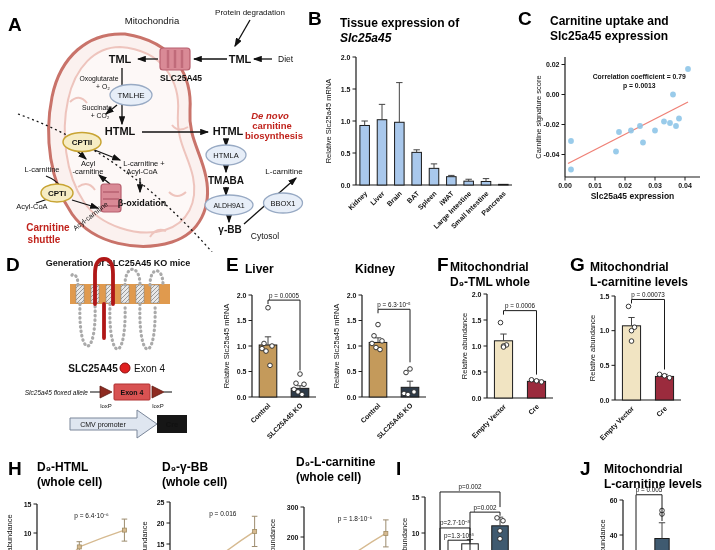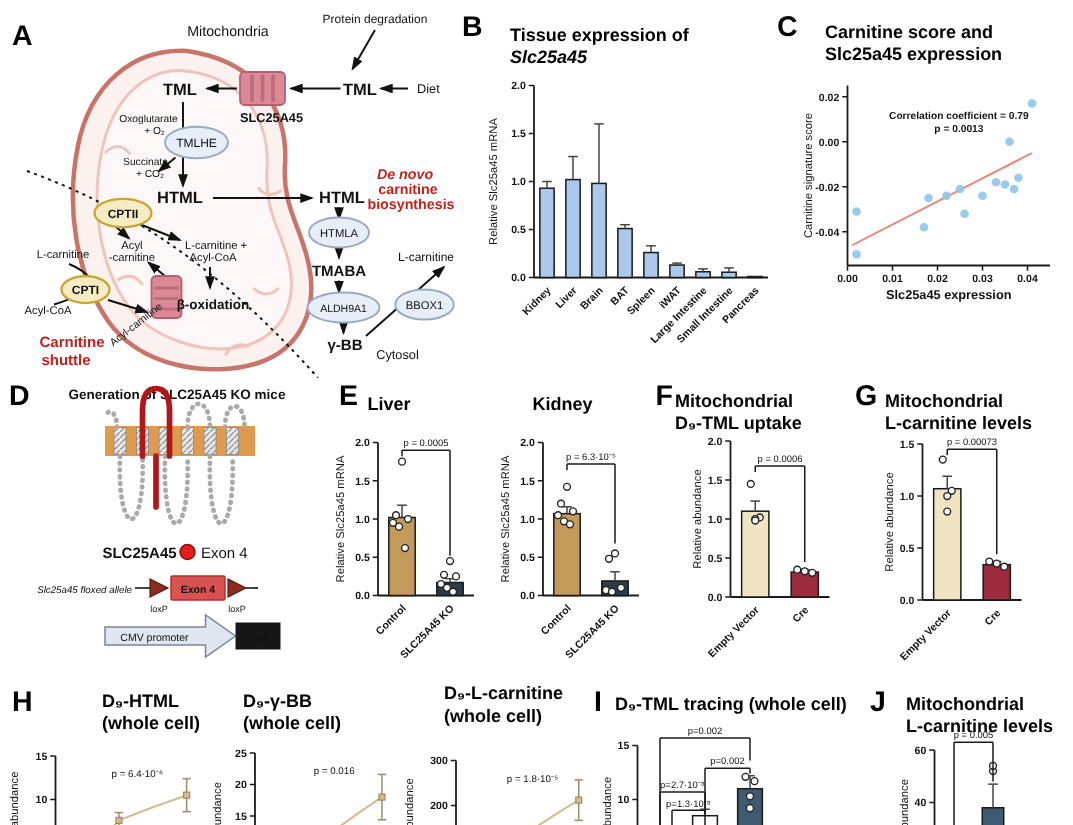--- a/index.html
+++ b/index.html
@@ -181,21 +181,21 @@
         <text x="97.66666666666666" y="150" text-anchor="end" font-size="7" font-weight="700" transform="rotate(-45 97.66666666666666 150)">BAT</text>
         <text x="115" y="150" text-anchor="end" font-size="7" font-weight="700" transform="rotate(-45 115 150)">Spleen</text>
         <text x="132.33333333333331" y="150" text-anchor="end" font-size="7" font-weight="700" transform="rotate(-45 132.33333333333331 150)">iWAT</text>
         <text x="149.66666666666666" y="150" text-anchor="end" font-size="7" font-weight="700" transform="rotate(-45 149.66666666666666 150)">Large Intestine</text>
         <text x="167" y="150" text-anchor="end" font-size="7" font-weight="700" transform="rotate(-45 167 150)">Small Intestine</text>
         <text x="184.33333333333331" y="150" text-anchor="end" font-size="7" font-weight="700" transform="rotate(-45 184.33333333333331 150)">Pancreas</text>
       </svg>
     </div>
 
   <div class="abs ptitle" style="left:550px;top:14px;width:160px">
-    <span>Carnitine score and</span><br>
+    <span>Carnitine uptake and</span><br>
     <span>Slc25a45 expression</span>
   </div>
   <div class="abs" style="left:532px;top:45px">
       <svg width="176" height="158" overflow="visible">
         <line x1="33" y1="12" x2="33" y2="132" stroke="#1a1a1a" stroke-width="1.2"></line>
         <line x1="29.5" y1="19.5" x2="33" y2="19.5" stroke="#1a1a1a" stroke-width="1"></line>
         <text x="27.5" y="22" text-anchor="end" font-size="7" font-weight="700">0.02</text>
         <line x1="29.5" y1="49.5" x2="33" y2="49.5" stroke="#1a1a1a" stroke-width="1"></line>
         <text x="27.5" y="52" text-anchor="end" font-size="7" font-weight="700">0.00</text>
         <line x1="29.5" y1="79.5" x2="33" y2="79.5" stroke="#1a1a1a" stroke-width="1"></line>
@@ -363,21 +363,21 @@
         <line x1="46" y1="28.28" x2="46" y2="32.28" stroke="#1a1a1a" stroke-width="1"></line>
         <line x1="78" y1="28.28" x2="78" y2="81.32" stroke="#1a1a1a" stroke-width="1"></line>
         <text x="62" y="25.78" text-anchor="middle" font-size="6.3">p = 6.3·10⁻⁵</text>
         <text x="49" y="125" text-anchor="end" font-size="7" font-weight="700" transform="rotate(-45 49 125)">Control</text>
         <text x="81" y="125" text-anchor="end" font-size="7" font-weight="700" transform="rotate(-45 81 125)">SLC25A45 KO</text>
       </svg>
     </div>
 
   <div class="abs ptitle" style="left:450px;top:260px;width:112px">
     <span>Mitochondrial</span><br>
-    <span>D₉-TML uptake</span>
+    <span>D₉-TML whole</span>
   </div>
   <div class="abs" style="left:460px;top:286px">
       <svg width="104" height="176" overflow="visible">
         <line x1="27" y1="8" x2="27" y2="112" stroke="#1a1a1a" stroke-width="1.2"></line>
         <line x1="23.5" y1="112" x2="27" y2="112" stroke="#1a1a1a" stroke-width="1"></line>
         <text x="21.5" y="114.5" text-anchor="end" font-size="7" font-weight="700">0.0</text>
         <line x1="23.5" y1="86" x2="27" y2="86" stroke="#1a1a1a" stroke-width="1"></line>
         <text x="21.5" y="88.5" text-anchor="end" font-size="7" font-weight="700">0.5</text>
         <line x1="23.5" y1="60" x2="27" y2="60" stroke="#1a1a1a" stroke-width="1"></line>
         <text x="21.5" y="62.5" text-anchor="end" font-size="7" font-weight="700">1.0</text>
@@ -441,21 +441,21 @@
         <circle cx="81.5" cy="91.81333333333333" r="2.3" fill="#fff" stroke="#222" stroke-width="0.9"></circle>
         <line x1="43.5" y1="13.466666666666665" x2="76.5" y2="13.466666666666665" stroke="#1a1a1a" stroke-width="1"></line>
         <line x1="43.5" y1="13.466666666666665" x2="43.5" y2="17.466666666666665" stroke="#1a1a1a" stroke-width="1"></line>
         <line x1="76.5" y1="13.466666666666665" x2="76.5" y2="83.49333333333334" stroke="#1a1a1a" stroke-width="1"></line>
         <text x="60" y="10.966666666666665" text-anchor="middle" font-size="6.3">p = 0.00073</text>
         <text x="46.5" y="123" text-anchor="end" font-size="7" font-weight="700" transform="rotate(-45 46.5 123)">Empty Vector</text>
         <text x="79.5" y="123" text-anchor="end" font-size="7" font-weight="700" transform="rotate(-45 79.5 123)">Cre</text>
       </svg>
     </div>
 
-  <div class="abs ptitle" style="left:68px;top:460px;width:100px">
+  <div class="abs ptitle" style="left:37px;top:460px;width:100px">
     <span>D₉-HTML</span><br>
     <span>(whole cell)</span>
   </div>
   <div class="abs ptitle" style="left:162px;top:460px;width:100px">
     <span>D₉-γ-BB</span><br>
     <span>(whole cell)</span>
   </div>
   <div class="abs ptitle" style="left:296px;top:455px;width:110px">
     <span>D₉-L-carnitine</span><br>
     <span>(whole cell)</span>
@@ -539,21 +539,20 @@
         <line x1="72.8" y1="77.4" x2="78.39999999999999" y2="77.4" stroke="#9c8b6d" stroke-width="1"></line>
         <rect x="73.6" y="67" width="4" height="4" fill="#d6ba90" stroke="#a08c63" stroke-width="0.8"></rect>
         <line x1="117.84" y1="54.900000000000006" x2="117.84" y2="27.9" stroke="#9c8b6d" stroke-width="1"></line>
         <line x1="115.04" y1="27.9" x2="120.64" y2="27.9" stroke="#9c8b6d" stroke-width="1"></line>
         <line x1="115.04" y1="54.900000000000006" x2="120.64" y2="54.900000000000006" stroke="#9c8b6d" stroke-width="1"></line>
         <rect x="115.84" y="39.4" width="4" height="4" fill="#d6ba90" stroke="#a08c63" stroke-width="0.8"></rect>
         <text x="87.03999999999999" y="29" text-anchor="middle" font-size="6.5">p = 1.8·10⁻⁵</text>
       </svg>
     </div>
 
-  <div class="abs ptitle" style="left:410px;top:462px;width:170px">D₉-TML tracing (whole cell)</div>
   <div class="abs" style="left:400px;top:487px">
       <svg width="170" height="160" overflow="visible">
         <line x1="25" y1="10" x2="25" y2="118" stroke="#1a1a1a" stroke-width="1.2"></line>
         <line x1="21.5" y1="82.00000000000001" x2="25" y2="82.00000000000001" stroke="#1a1a1a" stroke-width="1"></line>
         <text x="19.5" y="84.50000000000001" text-anchor="end" font-size="7" font-weight="700">5</text>
         <line x1="21.5" y1="46.00000000000001" x2="25" y2="46.00000000000001" stroke="#1a1a1a" stroke-width="1"></line>
         <text x="19.5" y="48.50000000000001" text-anchor="end" font-size="7" font-weight="700">10</text>
         <line x1="21.5" y1="10" x2="25" y2="10" stroke="#1a1a1a" stroke-width="1"></line>
         <text x="19.5" y="12.5" text-anchor="end" font-size="7" font-weight="700">15</text>
         <text transform="translate(7 64) rotate(-90)" text-anchor="middle" font-size="7.5">Relative abundance</text>

